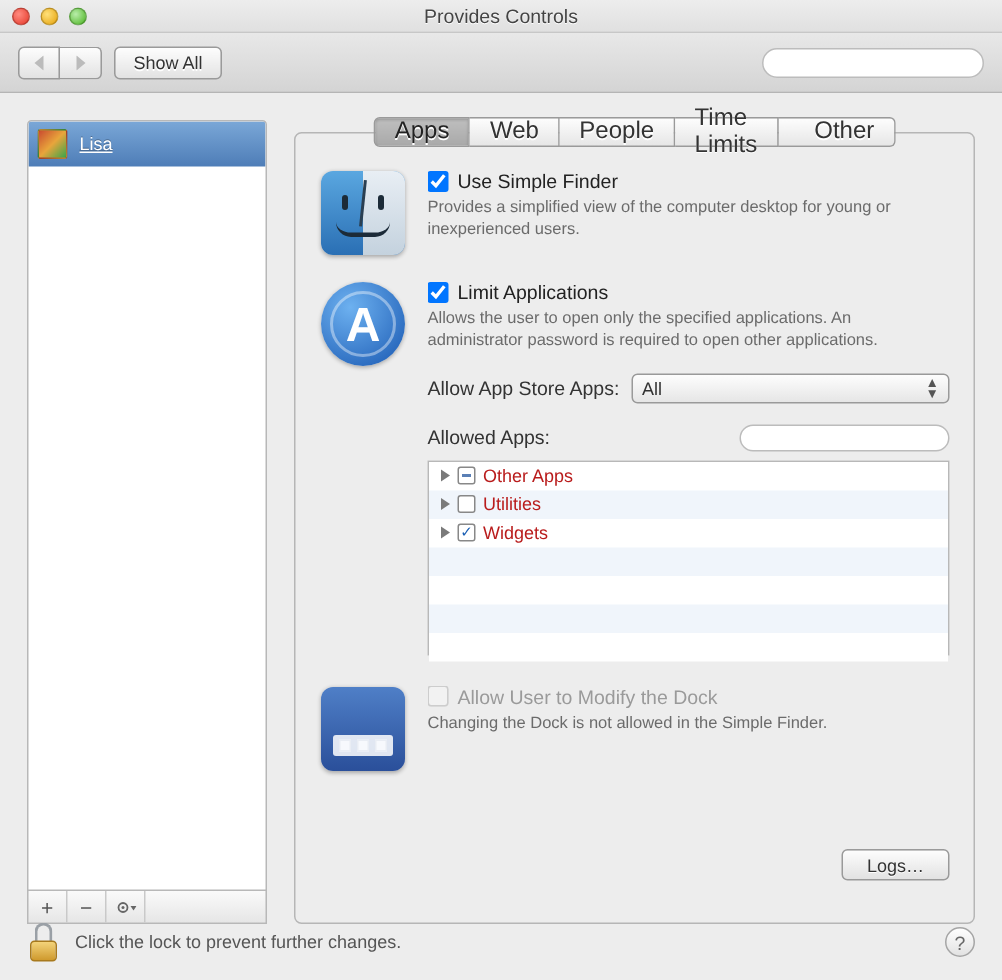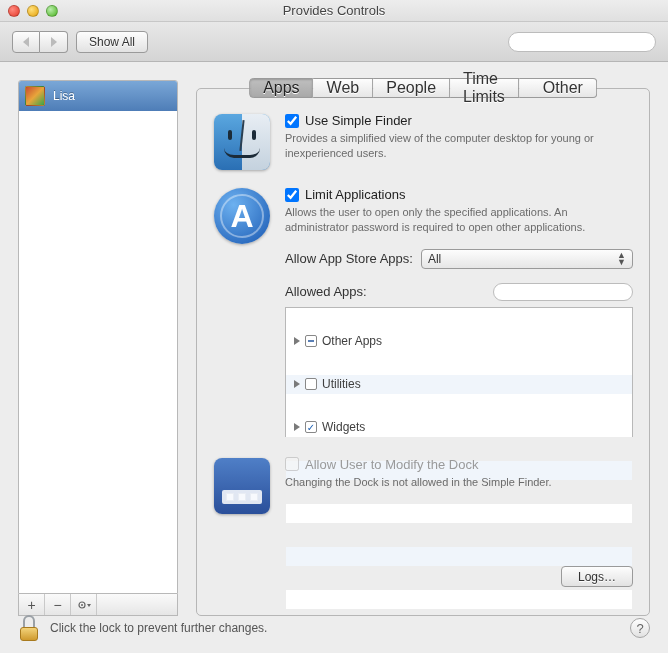--- a/index.html
+++ b/index.html
@@ -84,20 +84,21 @@
   border: 1px solid #b8b8b8;
   border-radius: 3px 3px 0 0;
   overflow: hidden;
 }
 .user-row {
   height: 30px; display: flex; align-items: center; gap: 8px;
   padding: 0 6px;
   background: linear-gradient(#7aa7d7, #4e7db7);
   color: #fff; font-size: 12px;
   text-shadow: 0 -1px 0 rgba(0,0,0,0.3);
+  text-decoration: underline;
 }
 .avatar {
   width: 20px; height: 20px; border-radius: 2px;
   background: linear-gradient(135deg,#c94b2f 0%, #e8a53b 50%, #3aa54a 100%);
   border: 1px solid rgba(0,0,0,0.2);
 }
 .sidebar-footer {
   height: 22px;
   background: linear-gradient(#fafafa,#e6e6e6);
   border: 1px solid #b8b8b8; border-top: none;
@@ -159,21 +160,21 @@
 .allowed-row { display:flex; align-items:center; justify-content:space-between; margin-top: 14px; }
 .allowed-row .mini-search { width: 140px; height: 18px; border:1px solid #bcbcbc; border-radius:9px; background:#fff; display:flex; align-items:center; padding:0 6px; gap:4px;}
 .allowed-row .mini-search input { border:none; outline:none; font-size:11px; flex:1; background:transparent; }
 
 .tree {
   margin-top: 6px; height: 130px;
   border:1px solid #b8b8b8; background:#fff;
 }
 .tree-row {
   height: 19px; display:flex; align-items:center; gap:5px;
-  padding: 0 8px; font-size: 12px; color:#404040;margin-top:24px;
+  padding: 0 8px; font-size: 12px; color:#b91c1c;
 }
 .tree-row:nth-child(odd){ background:#fff; }
 .tree-row:nth-child(even){ background:#f0f5fb; }
 .disclosure { width:0; height:0; border-top:4px solid transparent; border-bottom:4px solid transparent; border-left:6px solid #7a7a7a; }
 .tri-cb {
   width:12px; height:12px; border:1px solid #888; border-radius:2px;
   display:inline-flex; align-items:center; justify-content:center; background:#fff;
 }
 .tri-cb.checked::after { content:"✓"; font-size:10px; color:#1a5fb4; }
 .tri-cb.mixed::after { content:""; width:6px; height:2px; background:#5a7fb5; }

